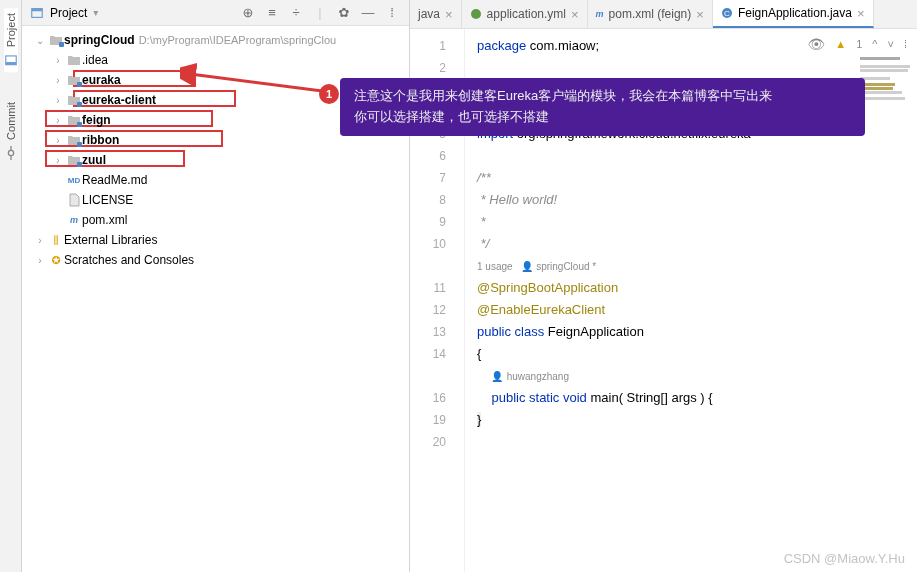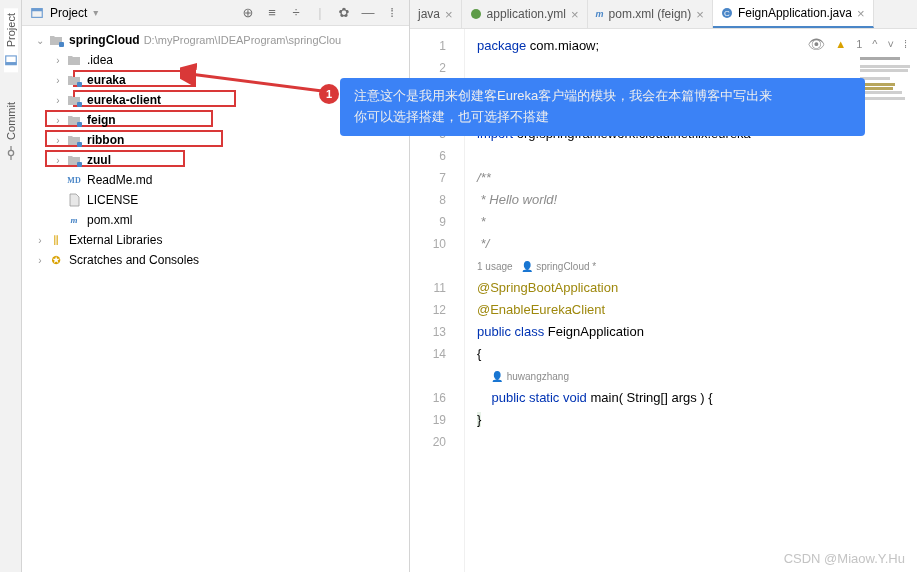--- a/index.html
+++ b/index.html
@@ -10,21 +10,21 @@
 .vtab.active { background:#fff; }
 .vtab-icon { width:14px; height:14px; margin-bottom:3px; }
 .sidebar { width:388px; background:#fff; border-right:1px solid #d4d4d4; display:flex; flex-direction:column; }
 .side-hdr { height:26px; background:#f2f2f2; border-bottom:1px solid #e0e0e0; display:flex; align-items:center; padding:0 8px; gap:6px; }
 .side-hdr .title { font-weight:normal; font-size:12px; }
 .side-hdr .sp { flex:1; }
 .hdr-btn { width:18px; height:18px; display:flex; align-items:center; justify-content:center; color:#6e6e6e; cursor:pointer; font-size:13px; }
 .tree { flex:1; padding:4px 0; overflow:auto; }
 .row { height:20px; display:flex; align-items:center; white-space:nowrap; cursor:pointer; position:relative; }
 .arrow { width:8px; margin-right:4px; color:#999; font-size:10px; display:inline-block; text-align:center; }
-.ico { width:16px; height:14px; margin-right:5px; display:inline-flex; align-items:center; justify-content:center; font-size:11px;font-family:Liberation Serif, serif; }
+.ico { width:16px; height:14px; display:inline-flex; align-items:center; justify-content:center; font-size:11px; }
 .ico-folder { color:#8a8a8a; }
 .ico-module { color:#8a8a8a; position:relative; }
 .ico-module::after { content:''; position:absolute; width:5px; height:5px; background:#4a86c7; border-radius:1px; bottom:0; right:0; }
 .ico-md { color:#4a86c7; font-size:8px; font-weight:bold; }
 .ico-xml { color:#4a86c7; font-size:9px; font-weight:bold; font-style:italic; }
 .lbl { font-size:12px; }
 .bold { font-weight:bold; }
 .path { color:#999; font-size:11px; margin-left:4px; }
 .box-red { position:absolute; border:2px solid #d93838; pointer-events:none; }
 .editor { flex:1; display:flex; flex-direction:column; background:#fff; }
@@ -38,21 +38,21 @@
 .gutter .ln { height:22px; line-height:22px; padding-right:18px; position:relative; }
 .code { flex:1; padding:6px 0 0 12px; font-family:Consolas,monospace; font-size:13px; line-height:22px; position:relative; }
 .cline { height:22px; white-space:pre; }
 .kw { color:#0033b3; }
 .cmt { color:#8c8c8c; font-style:italic; }
 .ann { color:#9e880d; }
 .meta { color:#8c8c8c; font-size:10px; font-style:normal; }
 .lbrace { background:#e8f2e8; }
 .topright { position:absolute; top:4px; right:10px; display:flex; gap:10px; align-items:center; color:#888; font-size:11px; }
 .warn-icon { color:#d9a100; }
-.annot { position:absolute; background:#3b82f6; color:#eee; font-size:13px; padding:8px 14px; border-radius:4px; line-height:1.6; z-index:100; }
+.annot { position:absolute; background:#4c1d95; color:#eee; font-size:13px; padding:8px 14px; border-radius:4px; line-height:1.6; z-index:100; }
 .badge { position:absolute; width:20px; height:20px; border-radius:50%; background:#d93838; color:#fff; font-size:11px; font-weight:bold; display:flex; align-items:center; justify-content:center; z-index:100; }
 .arrow-svg { position:absolute; z-index:99; pointer-events:none; }
 .watermark { position:absolute; bottom:6px; right:12px; color:#c4c4c4; font-size:13px; }
 .minimap { position:absolute; top:28px; right:2px; width:60px; height:120px; }
 .minimap .bar { position:absolute; height:3px; background:#cfcfcf; }
 </style>
 </head>
 <body>
 
 <div class="main">

